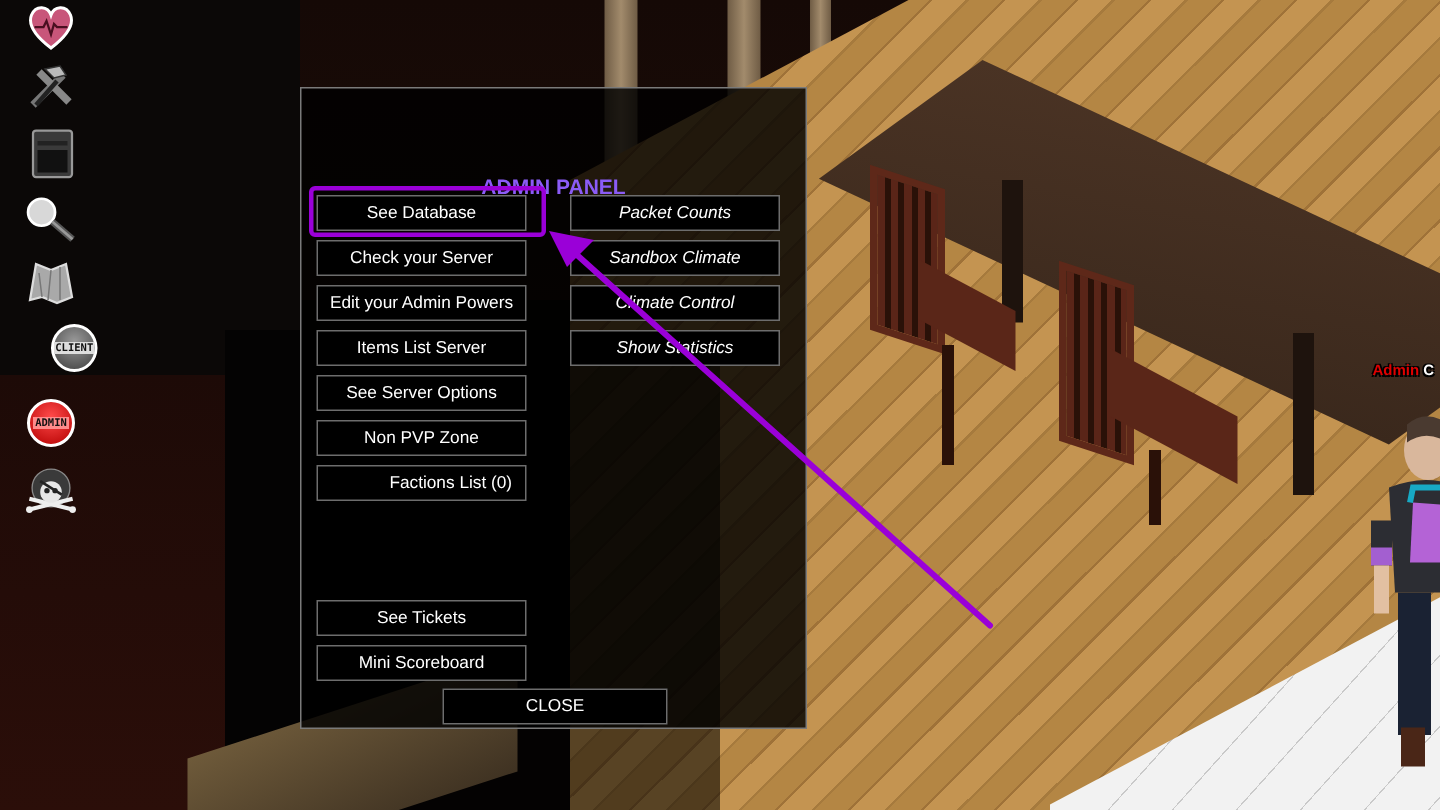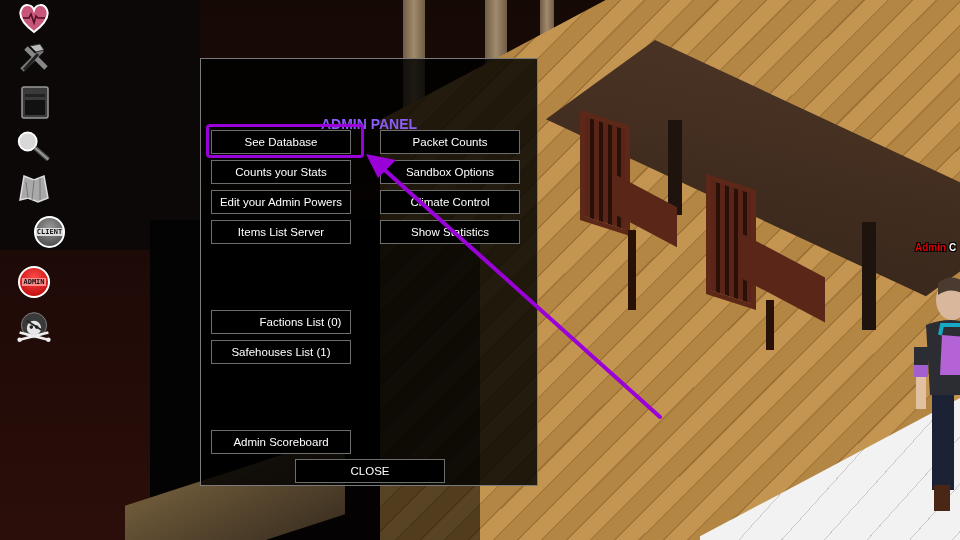--- a/index.html
+++ b/index.html
@@ -26,21 +26,21 @@
     .client { background:radial-gradient(circle at 50% 35%,#9a9a9a,#3f3f3f); color:#111;margin-left:31px; }
     .client span { background:#ddd; padding:0 1px; }
     .admin { background:radial-gradient(circle at 50% 35%,#ff4a4a,#b40000); color:#111; }
     .admin span { background:#ff8b8b; padding:0 1px; }
 
     
     .panel { position:absolute; left:200px; top:58px; width:338px; height:428px; background:rgba(0,0,0,0.82); border:1px solid #7a7a7a; box-sizing:border-box; }
     .panel-title { position:absolute; left:0; right:0; top:20px; text-align:center; color:#8b5cf6; font-weight:bold; font-size:14px; font-family:"Liberation Sans", sans-serif;margin-top:37px; }
     .btn { position:absolute; width:140px; height:24px; background:#000; border:1px solid #6d6d6d; box-sizing:border-box; color:#fff; font-size:11.5px; font-family:"Liberation Sans", sans-serif; text-align:center; line-height:22px; cursor:pointer; white-space:nowrap; }
     .btn.col1 { left:10px; }
-    .btn.col2 { left:179px; }
+    .btn.col2 { left:179px;font-style:italic; }
     .highlight { position:absolute; left:206px; top:124px; width:158px; height:34px; border:3px solid #9a00d8; border-radius:4px; box-sizing:border-box; pointer-events:none; }
     .arrow { position:absolute; left:0; top:0; width:960px; height:540px; pointer-events:none; }
     .name-tag { position:absolute; left:915px; top:242px; font-size:10px; font-family:"Liberation Sans", sans-serif; font-weight:bold; text-shadow:1px 1px 0 #000,-1px -1px 0 #000,1px -1px 0 #000,-1px 1px 0 #000; white-space:nowrap; }
     .name-role { color:#e00000; }
     .name-user { color:#fff; }
     .character { position:absolute; left:912px; top:275px; width:48px; height:240px; }
   </style>
 </head>
 <body>
 
@@ -143,29 +143,31 @@
         <circle cx="23" cy="19" r="2" fill="#222"></circle>
       <path d="M12 12 L28 22" stroke="#222" stroke-width="2"></path>
     </svg>
   </div>
 </div>
 
 <div class="panel">
   <div class="panel-title">ADMIN PANEL</div>
 
   <div class="btn col1" style="top:71px;">See Database</div>
-  <div class="btn col1" style="top:101px;">Counts your Stats</div>
+  <div class="btn col1" style="top:101px;">Check your Server</div>
   <div class="btn col1" style="top:131px;text-align:center;">Edit your Admin Powers</div>
   <div class="btn col1" style="top:161px;">Items List Server</div>
+  <div class="btn col1" style="top:191px;">See Server Options</div>
+  <div class="btn col1" style="top:221px;">Non PVP Zone</div>
   <div class="btn col1" style="top:251px;padding-left:39px;">Factions List (0)</div>
-  <div class="btn col1" style="top:281px;">Safehouses List (1)</div>
-  <div class="btn col1" style="top:371px;">Admin Scoreboard</div>
+  <div class="btn col1" style="top:341px;">See Tickets</div>
+  <div class="btn col1" style="top:371px;">Mini Scoreboard</div>
 
   <div class="btn col2" style="top:71px;">Packet Counts</div>
-  <div class="btn col2" style="top:101px;">Sandbox Options</div>
+  <div class="btn col2" style="top:101px;">Sandbox Climate</div>
   <div class="btn col2" style="top:131px;">Climate Control</div>
   <div class="btn col2" style="top:161px;">Show Statistics</div>
 
   <div class="btn" style="left:94px;top:400px;width:150px;">CLOSE</div>
 </div>
 
 <div class="highlight"></div>
 <svg class="arrow" viewBox="0 0 960 540">
   <line x1="660" y1="417" x2="378" y2="164" stroke="#9a00d8" stroke-width="4" stroke-linecap="round"></line>
   <path d="M366 154 L396 160 L378 178 Z" fill="#9a00d8"></path>

